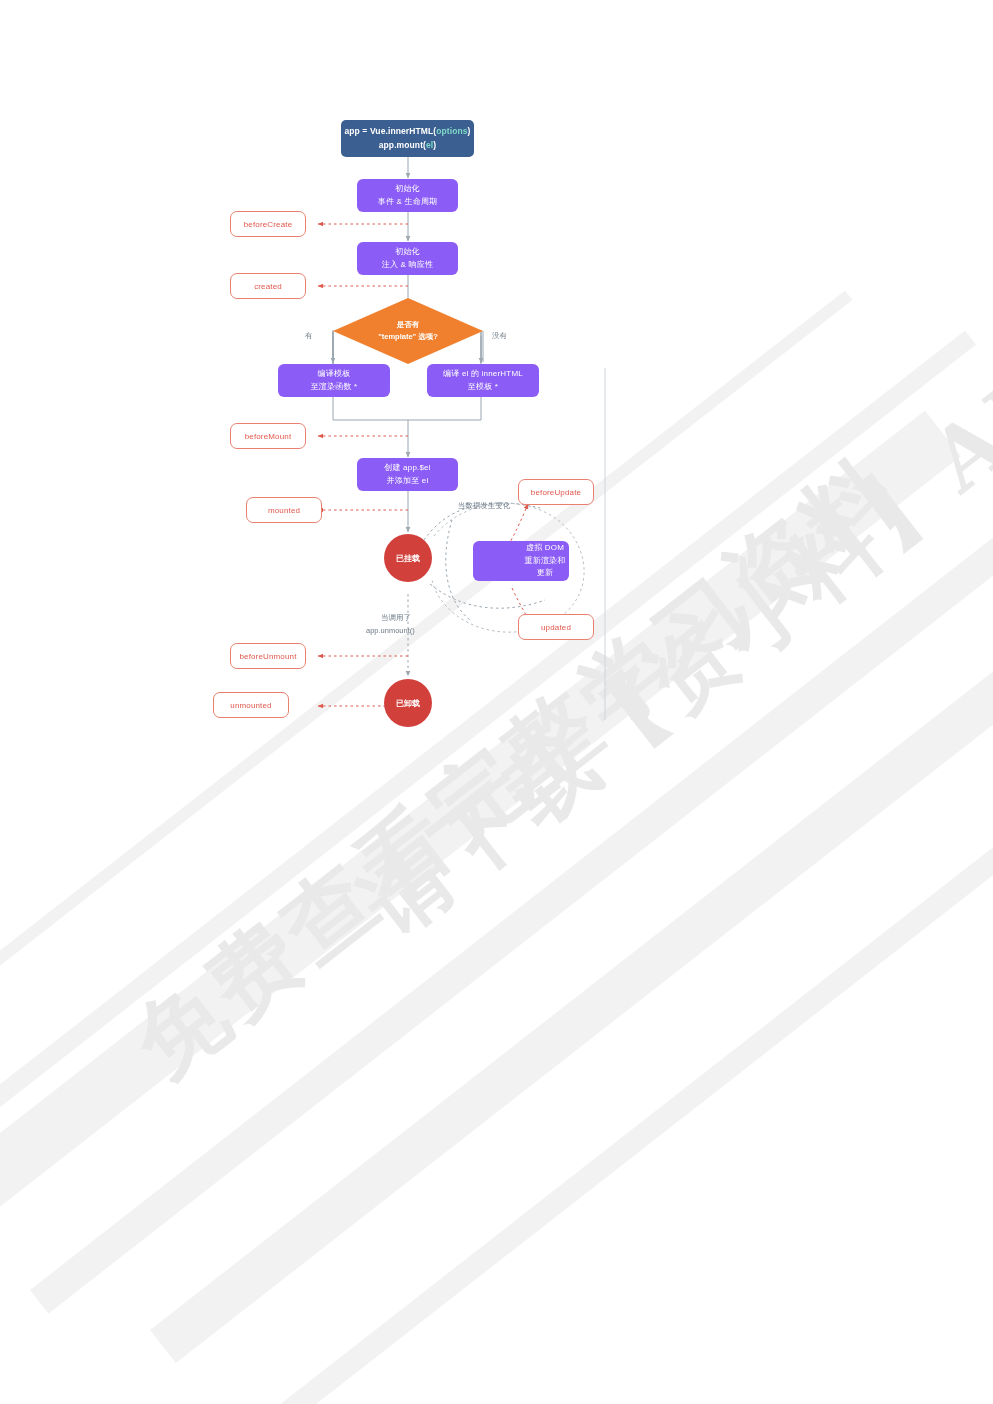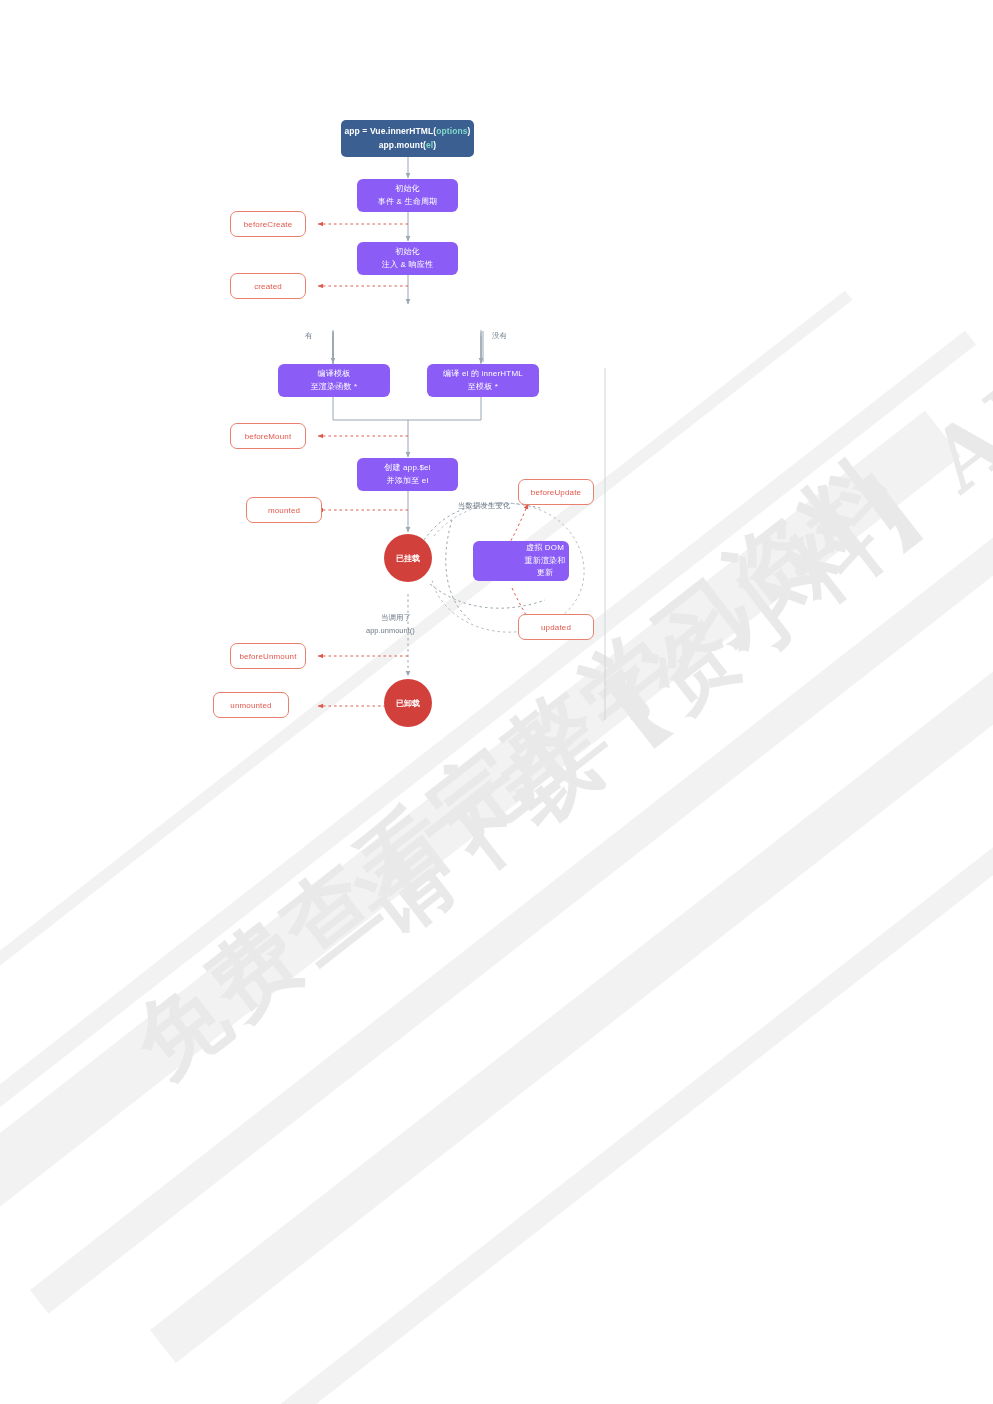--- a/index.html
+++ b/index.html
@@ -344,20 +344,29 @@
     <div class="node node-green" style="left:357px; top:179px; width:101px; height:33px;">
       <div>初始化</div>
       <div>事件 &amp; 生命周期</div>
     </div>
 
     <div class="node node-green" style="left:357px; top:242px; width:101px; height:33px;">
       <div>初始化</div>
       <div>注入 &amp; 响应性</div>
     </div>
 
+    <div class="node node-diamond" style="left:333px; top:298px;">
+      <svg class="dia-shape" viewBox="0 0 150 66" preserveAspectRatio="none">
+        <polygon points="75,0 150,33 75,66 0,33" fill="#f0802d"></polygon>
+      </svg>
+      <div class="dia-label">
+        <div>是否有</div>
+        <div>"template" 选项?</div>
+      </div>
+    </div>
 
     <div class="edge-label" style="left:305px; top:330px;">有</div>
     <div class="edge-label" style="left:492px; top:330px;">没有</div>
 
     <div class="node node-green" style="left:278px; top:364px; width:112px; height:33px;">
       <div>编译模板</div>
       <div>至渲染函数 *</div>
     </div>
 
     <div class="node node-green" style="left:427px; top:364px; width:112px; height:33px;">

